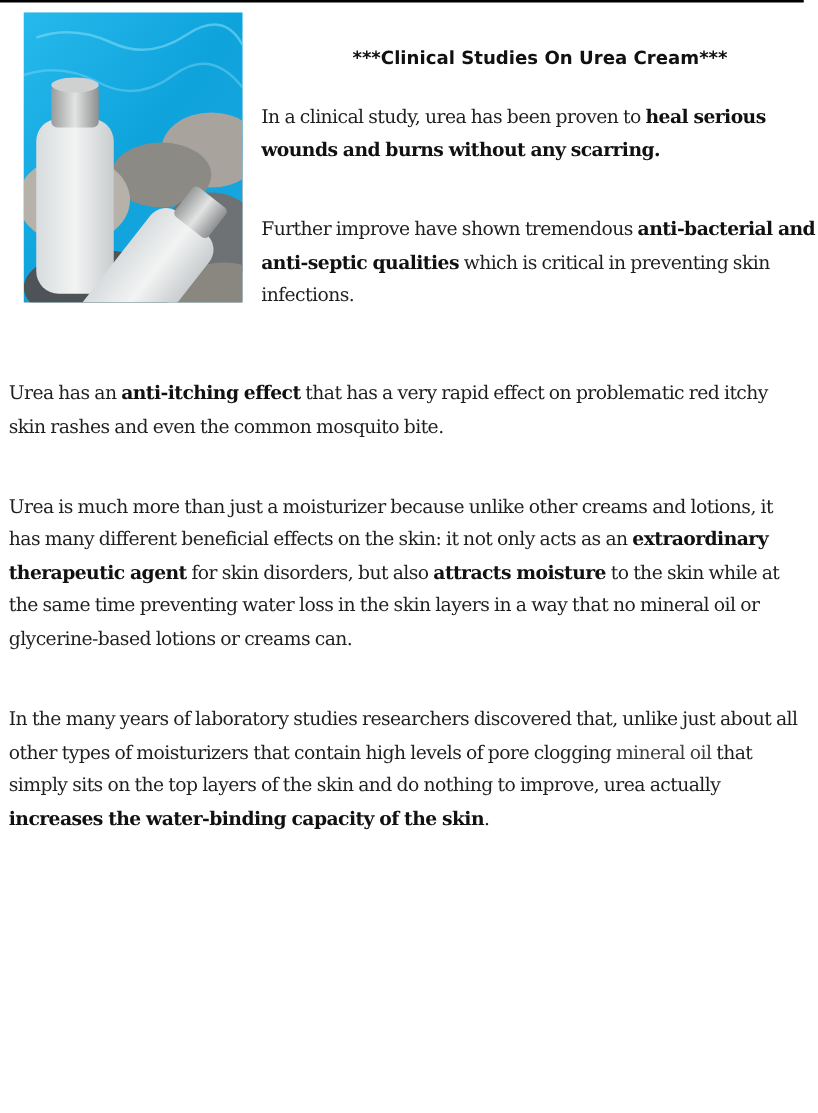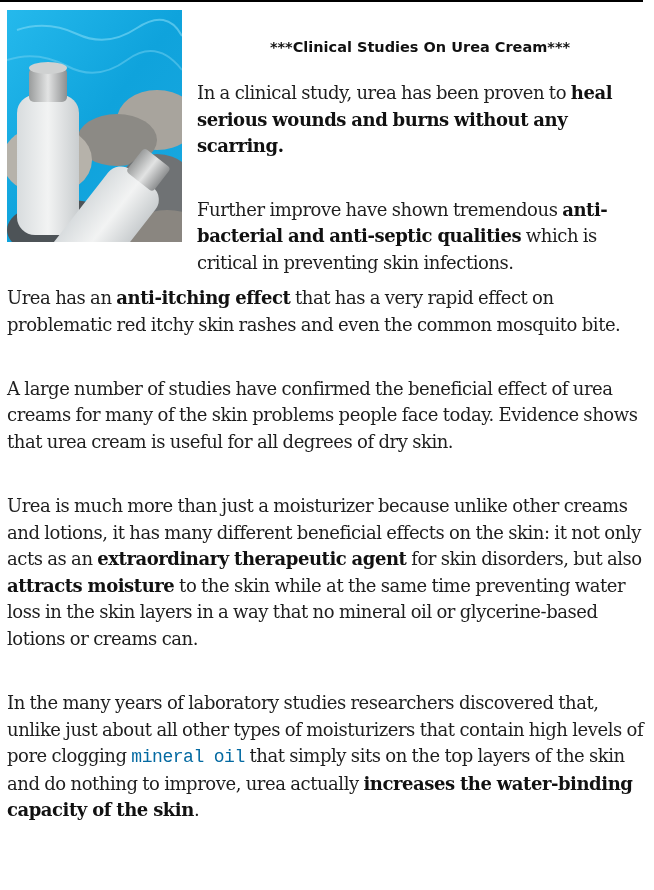--- a/index.html
+++ b/index.html
@@ -1,28 +1,28 @@
 <!DOCTYPE html>
 <html><head>
 <meta charset="utf-8">
 <style>
   html, body { margin: 0; padding: 0; background: #ffffff; }
   body { width: 654px; height: 890px; overflow: hidden; position: relative; }
   .top-rule { position: absolute; left: 0; top: 0; width: 643px; height: 2px; background: #000; }
-  .intro { position: absolute; left: 7px; top: 10px; width: 636px; height: 236px; }
+  .intro { position: absolute; left: 19px; top: 10px; width: 636px; height: 236px; }
   .photo { position: absolute; left: 0; top: 0; width: 175px; height: 232px; overflow: hidden; background: linear-gradient(180deg,#1fb4e8 0%,#14a6de 30%,#0b8cc6 45%,#6a7d86 60%,#8a8a86 100%); }
   .intro-text { position: absolute; left: 190px; top: 0; width: 446px; }
   .title { font-family: "DejaVu Sans", sans-serif; font-weight: bold; font-size: 14.5px; color: #111; text-align: center; margin: 28px 0 0 0; height: 18px; line-height: 18px; }
-  .p { font-family: "DejaVu Serif", serif; font-size: 18px; line-height: 26.6px; color: #1e1e1e; margin: 0; letter-spacing: -0.45px; word-spacing: -0.5px; }
+  .p { font-family: "DejaVu Serif", serif; font-size: 15px; line-height: 26.6px; color: #1e1e1e; margin: 0; letter-spacing: -0.45px; word-spacing: -0.5px; }
   .p b { font-weight: bold; color: #111; }
   .intro-text .p1 { margin-top: 24px; }
   .intro-text .p2 { margin-top: 37px; }
-  .body-text { position: absolute; left: 7px; top: 285px; width: 640px; }
+  .body-text { position: absolute; left: 7px; top: 301px; width: 640px; }
   .body-text .p + .p { margin-top: 37.5px; }
-  a.link { color: #0369a1; text-decoration: none; font-family: Liberation Mono, monospace; }
+  a.link { color: #404040; text-decoration: none; }
 </style>
 </head>
 <body>
 
 <div class="top-rule"></div>
 
 <div class="intro">
   <div class="photo" title="two frosted plastic bottles with aluminum caps on pebbles beside blue water">
     <svg width="175" height="232" viewBox="0 0 175 232">
       <defs>
@@ -62,16 +62,15 @@
   </div>
   <div class="intro-text">
     <h1 class="title">***Clinical Studies On Urea Cream***</h1>
     <p class="p p1"><span>In a clinical study, urea has been proven to </span><b>heal serious wounds and burns without any scarring.</b></p>
     <p class="p p2"><span>Further improve have shown tremendous </span><b>anti-bacterial and anti-septic qualities</b><span> which is critical in preventing skin infections.</span></p>
   </div>
 </div>
 
 <div class="body-text">
   <p class="p"><span>Urea has an </span><b>anti-itching effect</b><span> that has a very rapid effect on problematic red itchy skin rashes and even the common mosquito bite.</span></p>
-  <p class="p"><span>A large number of studies have confirmed the beneficial effect of urea creams for many of the skin problems people face today. Evidence shows that urea cream is useful for all degrees of dry skin.</span></p>
   <p class="p"><span>Urea is much more than just a moisturizer because unlike other creams and lotions, it has many different beneficial effects on the skin: it not only acts as an </span><b>extraordinary therapeutic agent</b><span> for skin disorders, but also </span><b>attracts moisture</b><span> to the skin while at the same time preventing water loss in the skin layers in a way that no mineral oil or glycerine-based lotions or creams can.</span></p>
   <p class="p"><span>In the many years of laboratory studies researchers discovered that, unlike just about all other types of moisturizers that contain high levels of pore clogging </span><a class="link" href="#">mineral oil</a><span> that simply sits on the top layers of the skin and do nothing to improve, urea actually </span><b>increases the water-binding capacity of the skin</b><span>.</span></p>
 </div>
 
 </body></html>

